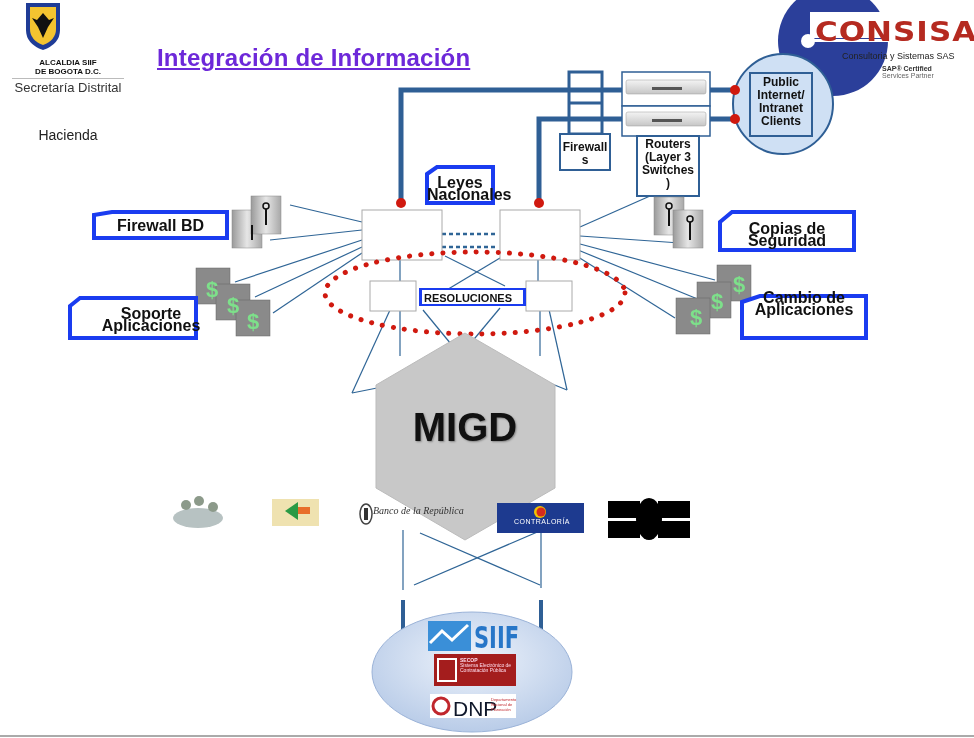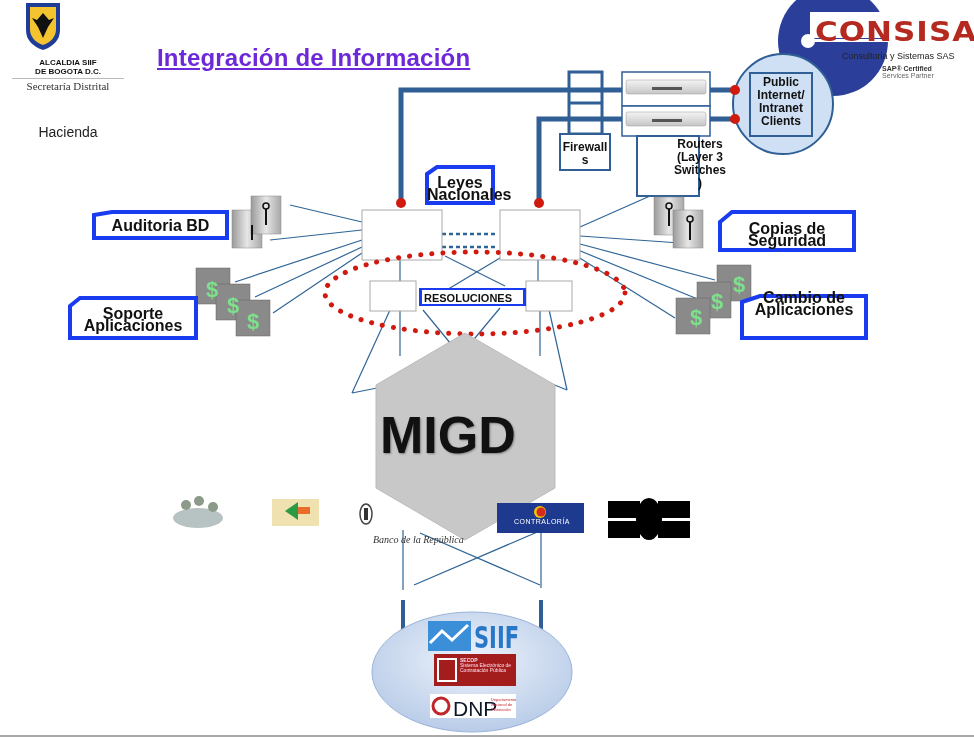--- a/index.html
+++ b/index.html
@@ -2,31 +2,31 @@
 <html><head>
 <meta charset="utf-8">
 <style>
   html, body { margin:0; padding:0; background:#fff; }
   body { width:974px; height:738px; position:relative; overflow:hidden; font-family:"Liberation Sans", sans-serif; }
   .abs { position:absolute; }
   #diagram { position:absolute; left:0; top:0; width:974px; height:738px; }
   .title { left:157px; top:44px; font-size:24px; font-weight:bold; color:#6d28d9; text-decoration:underline; letter-spacing:0.2px; }
   .logo-left { left:8px; top:4px; width:120px; text-align:center; }
   .logo-left .l1 { font-size:8px; font-weight:bold; line-height:9px; color:#111; }
-  .logo-left .l2 { font-size:11px; color:#333; border-top:1px solid #bbb; margin:2px 4px 12px; padding-top:1px;font-family:Liberation Serif, serif; }
+  .logo-left .l2 { font-size:13px; color:#333; border-top:1px solid #bbb; margin:2px 4px 12px; padding-top:1px; }
   .logo-left .l3 { font-size:14px; color:#222; line-height:14px;margin-top:33px; }
   .consisa { left:815px; top:14px; font-size:31px; font-weight:900; color:#b52a20; letter-spacing:1px; font-family:"DejaVu Sans", sans-serif; transform:scaleY(0.85); }
   .consisa-sub { left:842px; top:51px; font-size:9px; color:#222; }
   .sap { left:882px; top:65px; font-size:7px; color:#666; line-height:7px; }
   .sap b { color:#333; }
   .lbl { font-weight:bold; color:#111; text-align:center; font-size:16px; line-height:12px; }
   .net-lbl { font-weight:bold; color:#111; text-align:center; font-size:12px; line-height:13px; }
-  .migd { left:380px; top:405px; width:170px; text-align:left; font-size:52px; font-weight:bold; color:#111; text-shadow:1px 1px 2px rgba(0,0,0,0.35); }
+  .migd { left:380px; top:405px; width:170px; text-align:center; font-size:40px; font-weight:bold; color:#111; text-shadow:1px 1px 2px rgba(0,0,0,0.35); }
   .contra-txt { left:500px; top:518px; width:84px; text-align:center; font-size:7px; color:#fff; letter-spacing:0.5px; }
-  .banco { left:373px; top:505px; font-family:"Liberation Serif", serif; font-style:italic; font-size:10px; color:#333;margin-top:29px; }
+  .banco { left:373px; top:505px; font-family:"Liberation Serif", serif; font-style:italic; font-size:10px; color:#333; }
   .siif { left:474px; top:620px; font-size:30px; font-weight:bold; color:#2776c8; font-family:"DejaVu Sans", sans-serif; transform:scaleX(0.7); transform-origin:left; }
   .secop { left:458px; top:658px; font-size:5px; color:#fde; line-height:5px; }
   .dnp { left:453px; top:697px; font-size:21px; font-weight:normal; color:#0f172a; }
   .dnp-sub { left:488px; top:697px; font-size:4px; color:#c0272d; line-height:5px; }
 </style>
 </head>
 <body>
 
 <svg id="diagram" viewBox="0 0 974 738">
   <defs>
@@ -238,39 +238,39 @@
   <b>SAP® Certified</b><br>
   <span>Services Partner</span>
 </div>
 
 <div class="abs title">Integración de Información</div>
 
 <div class="abs net-lbl" style="left:560px;top:141px;width:50px;text-align:center;">
   <div>Firewall</div>
   <div>s</div>
 </div>
-<div class="abs net-lbl" style="left:637px;top:138px;width:62px;padding-left:32px;">
+<div class="abs net-lbl" style="left:637px;top:138px;width:62px;">
   <div>Routers</div>
   <div>(Layer 3</div>
   <div>Switches</div>
   <div>)</div>
 </div>
 <div class="abs net-lbl" style="left:750px;top:76px;width:62px;">
   <div>Public</div>
   <div>Internet/</div>
   <div>Intranet</div>
   <div>Clients</div>
 </div>
 
 <div class="abs lbl" style="left:427px;top:177px;width:66px;">
   <div>Leyes</div>
   <div>Nacionales</div>
 </div>
-<div class="abs lbl" style="left:94px;top:220px;width:133px;">Auditoria BD</div>
-<div class="abs lbl" style="left:70px;top:308px;width:126px;text-align:center;">
+<div class="abs lbl" style="left:94px;top:220px;width:133px;">Firewall BD</div>
+<div class="abs lbl" style="left:88px;top:308px;width:126px;text-align:center;">
   <div>Soporte</div>
   <div>Aplicaciones</div>
 </div>
 <div class="abs lbl" style="left:720px;top:223px;width:134px;">
   <div>Copias de</div>
   <div>Seguridad</div>
 </div>
 <div class="abs lbl" style="left:742px;top:292px;width:124px;">
   <div>Cambio de</div>
   <div>Aplicaciones</div>

